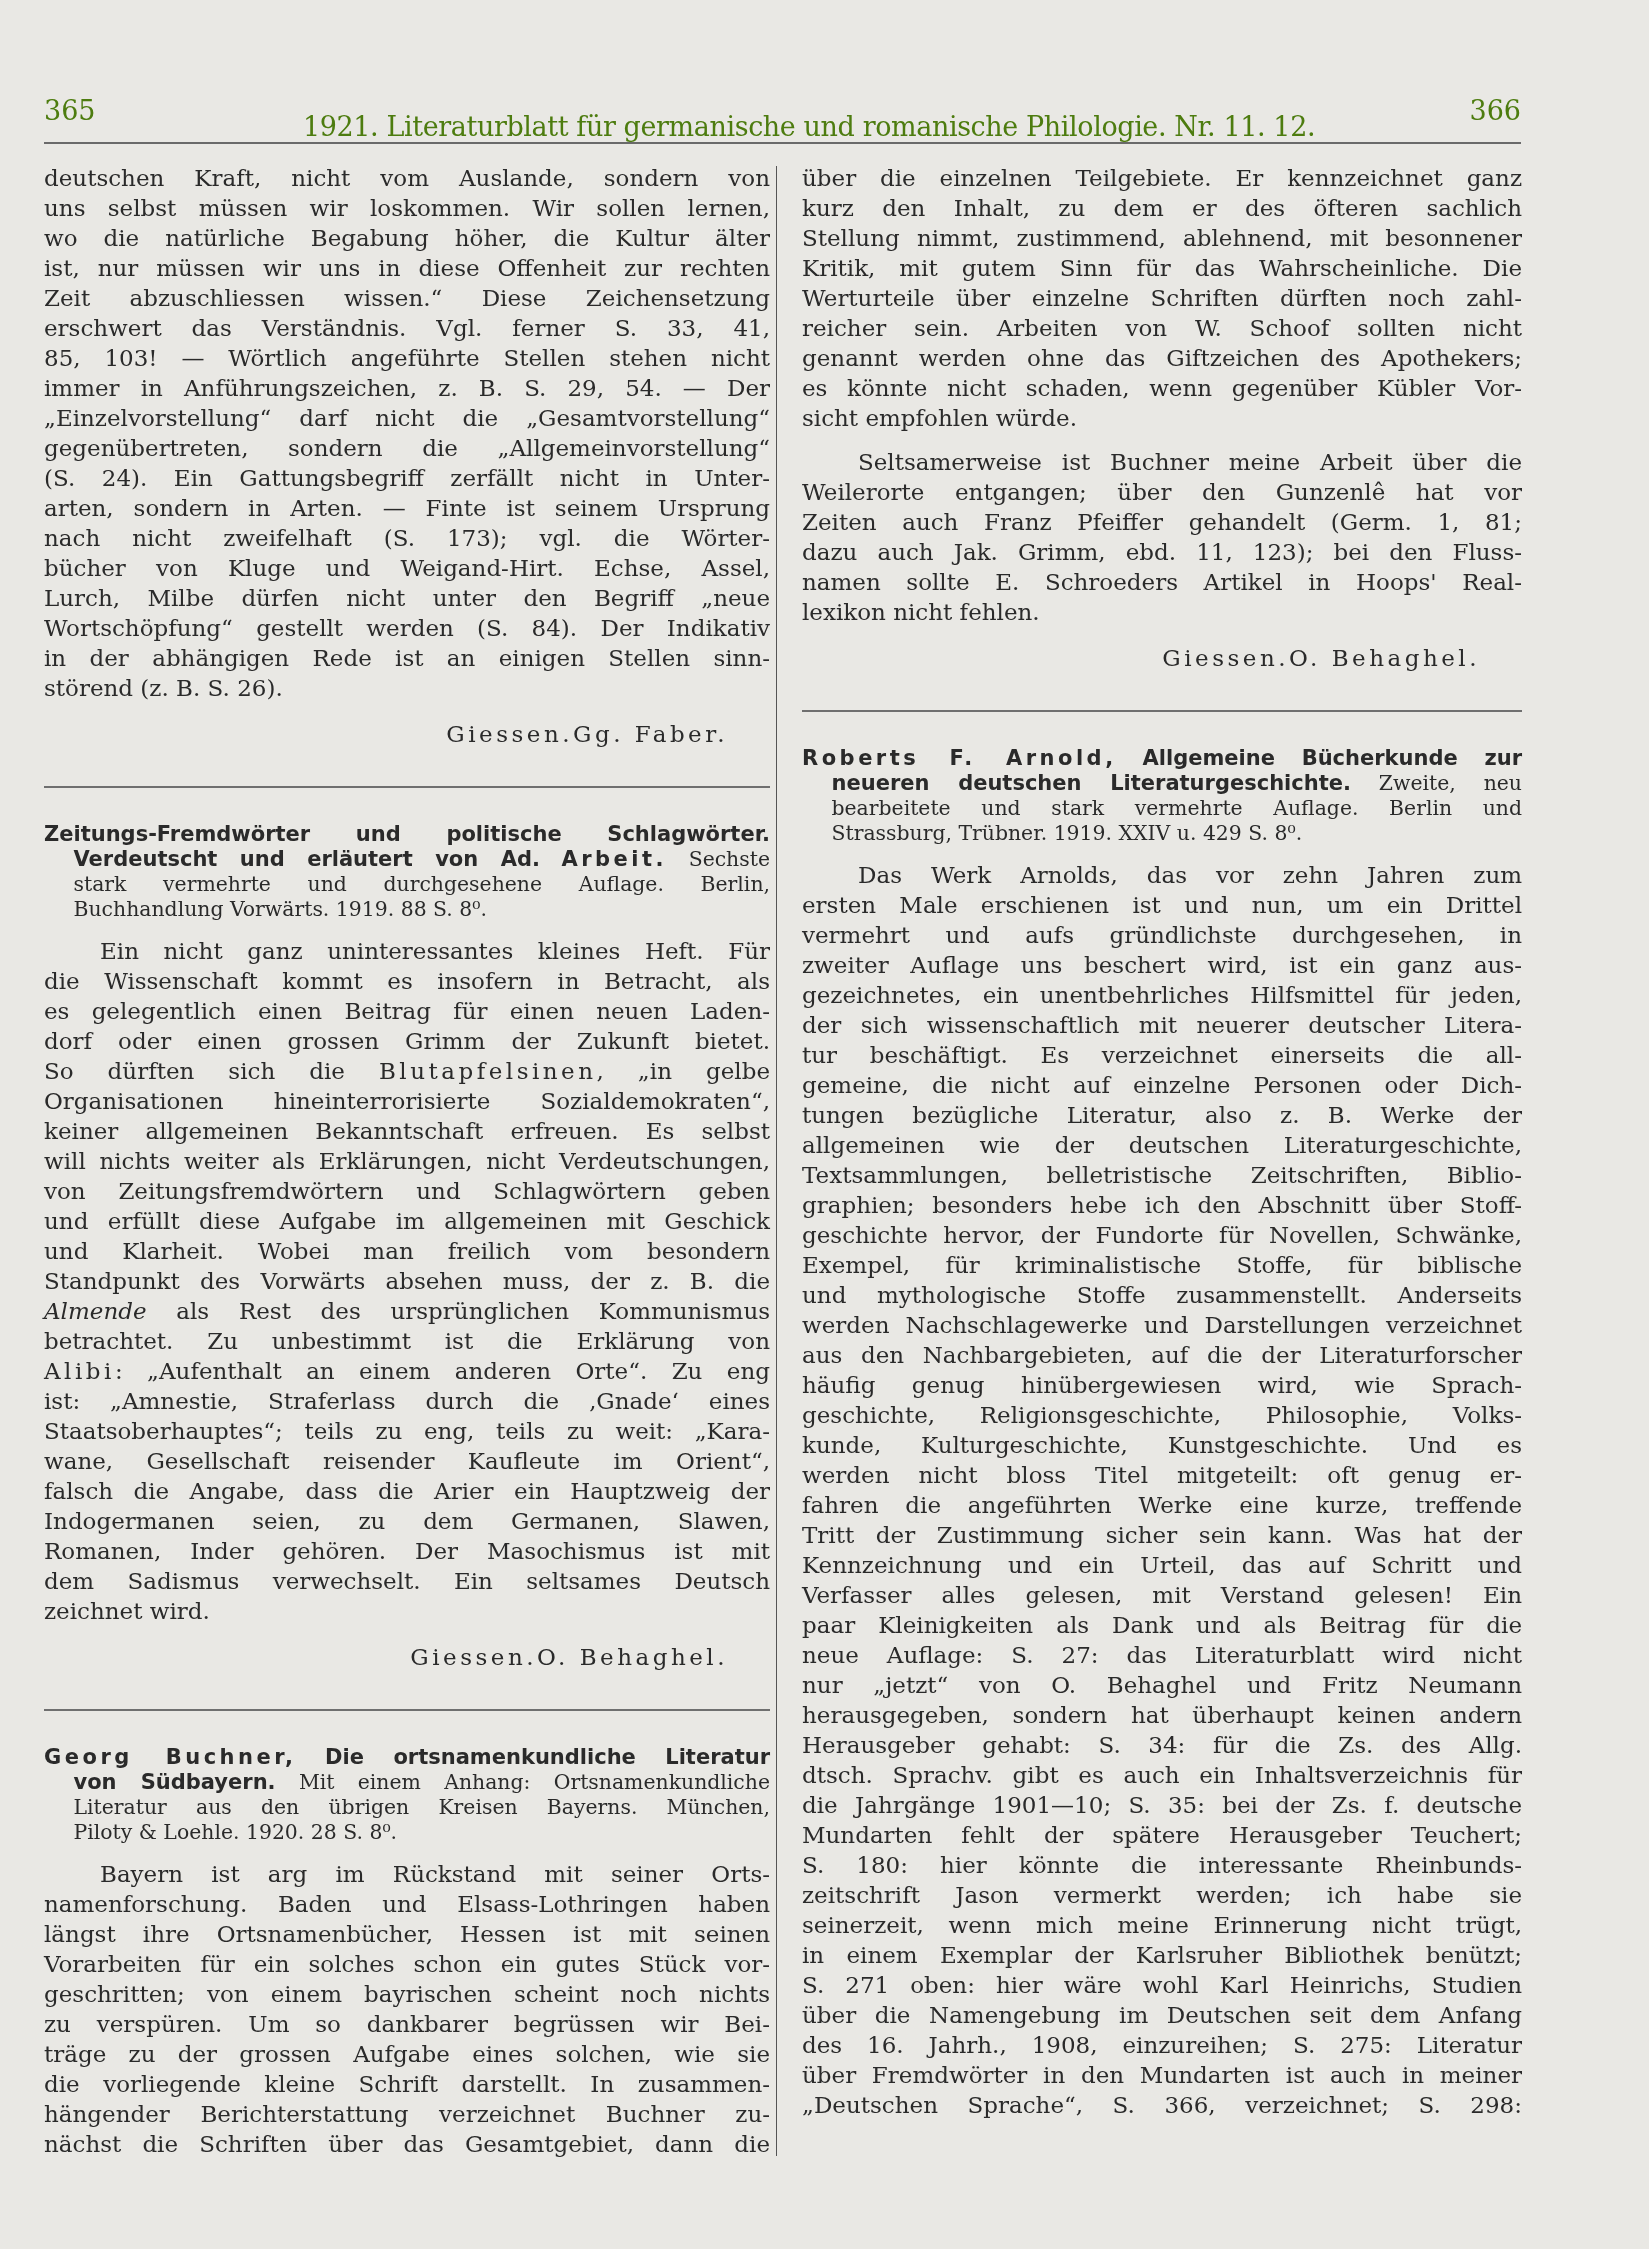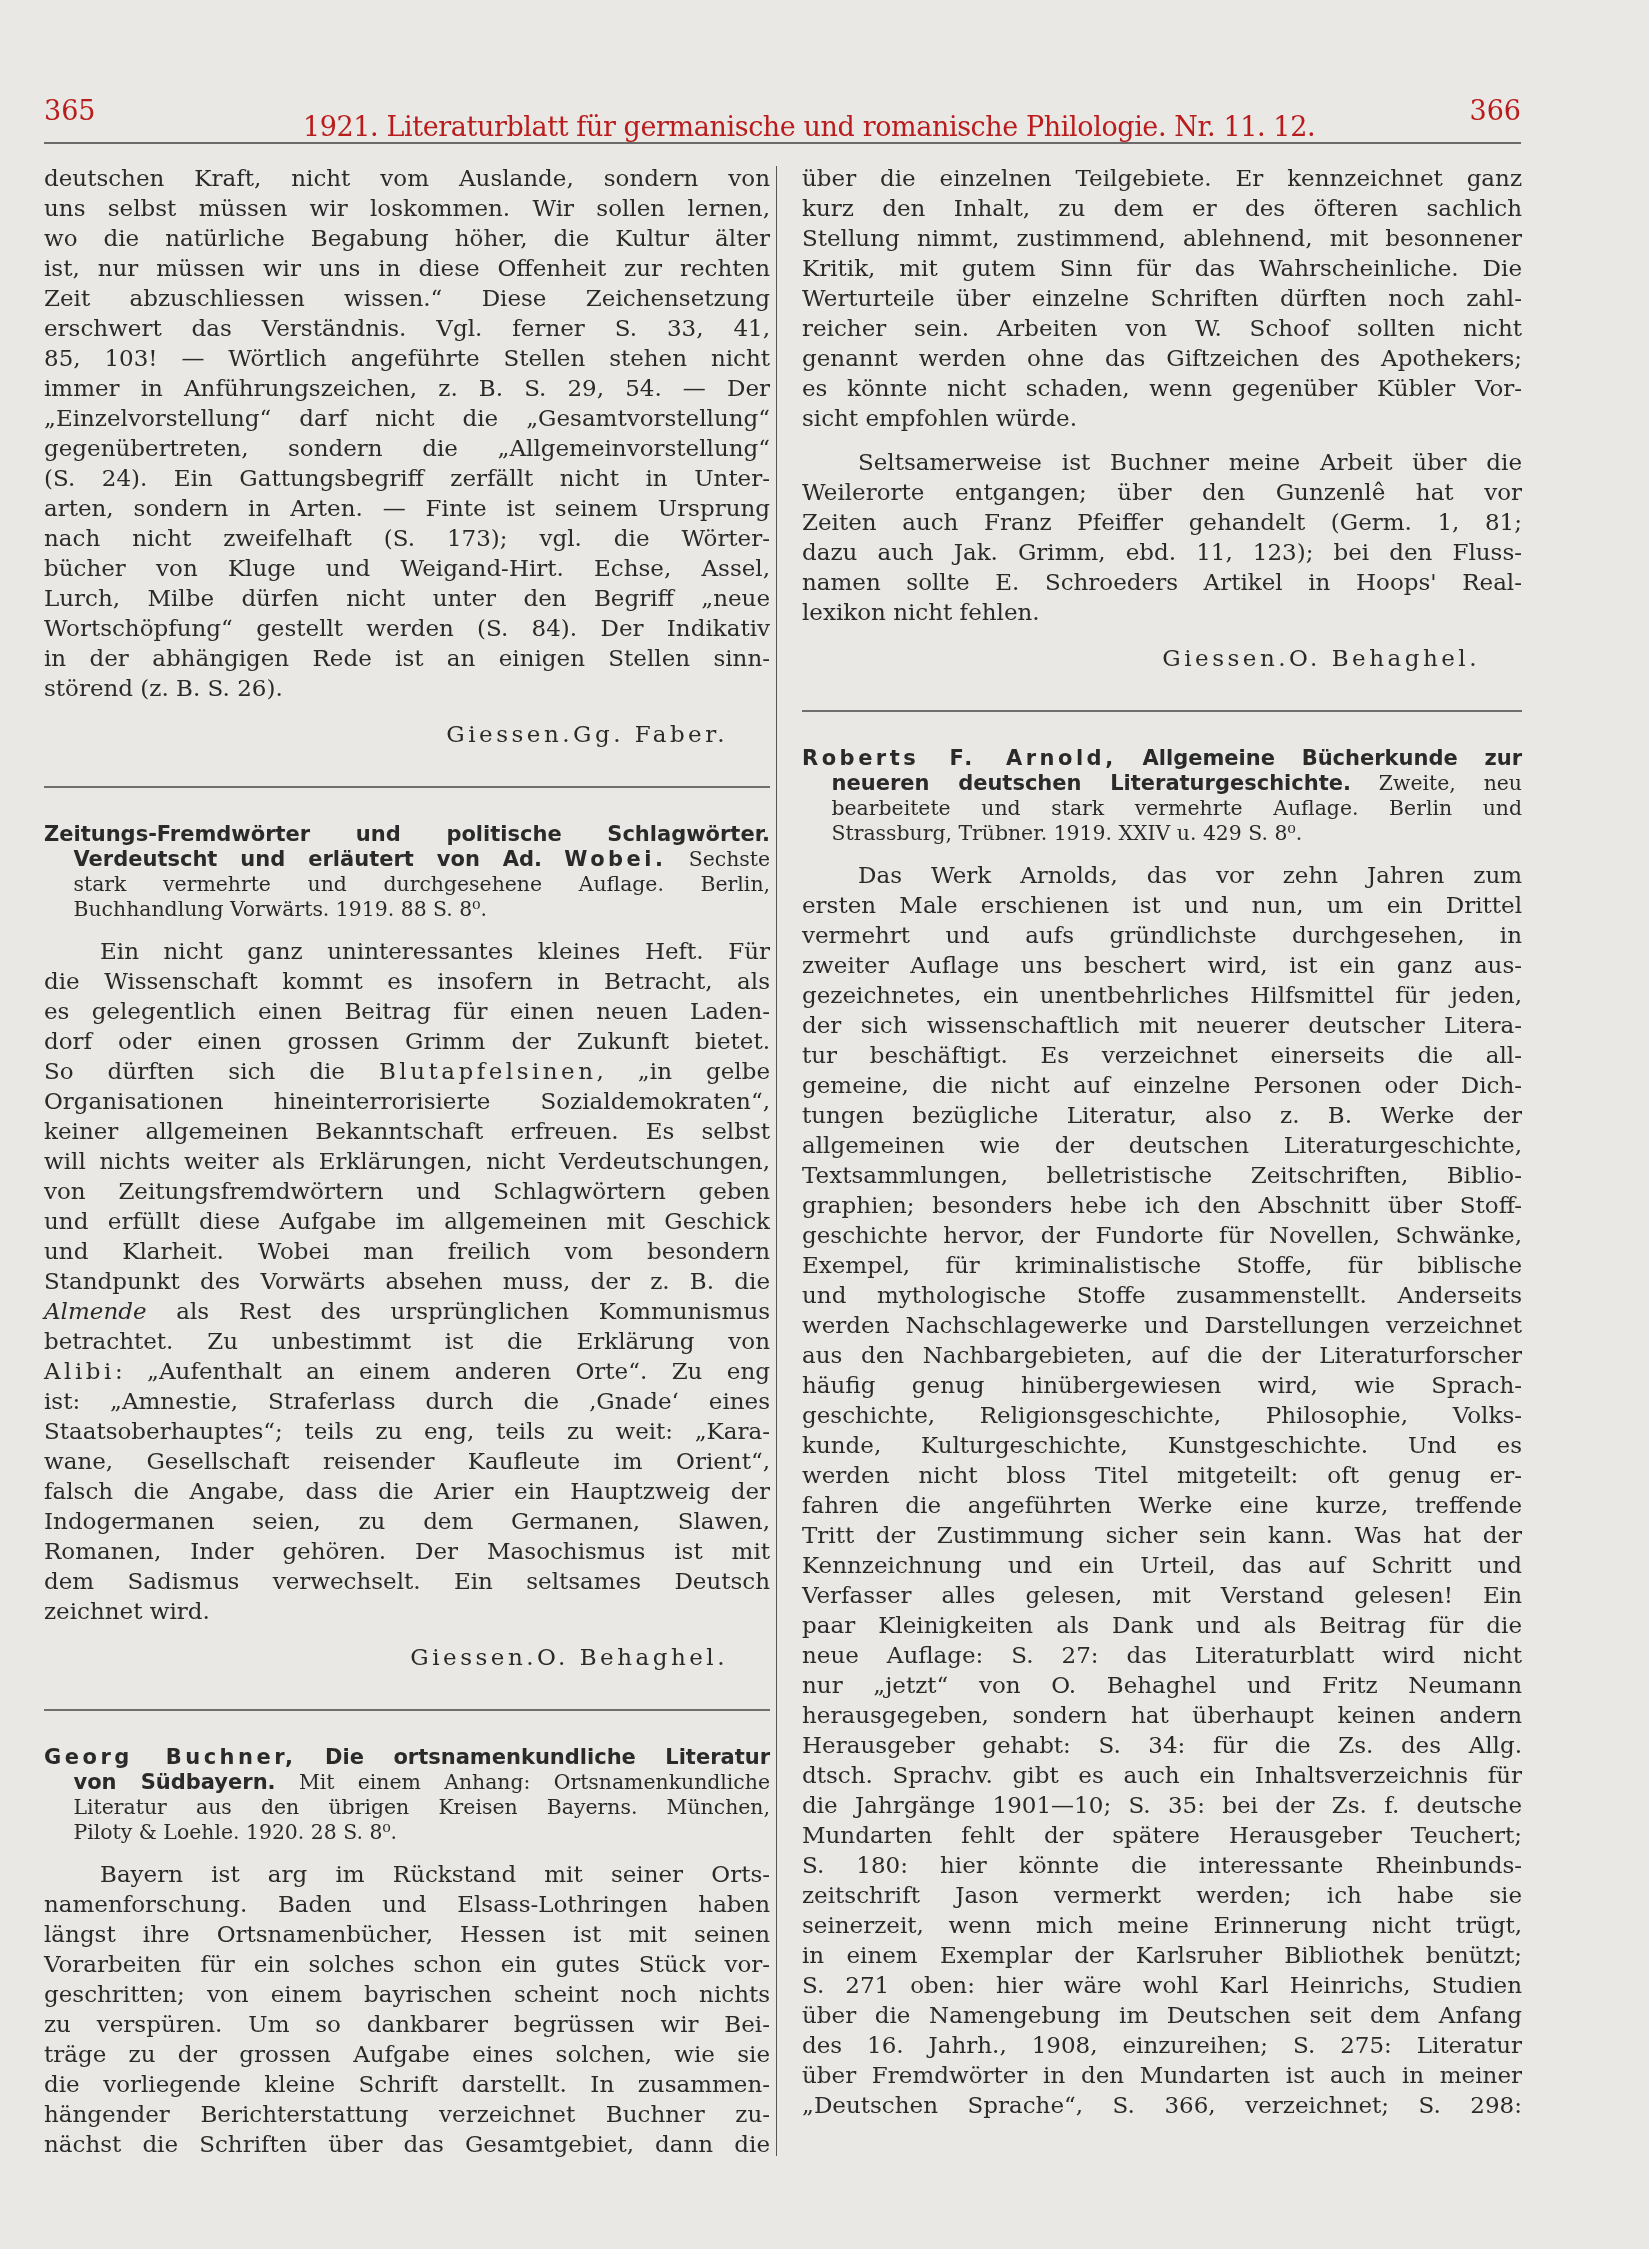--- a/index.html
+++ b/index.html
@@ -5,21 +5,21 @@
   html, body { margin: 0; padding: 0; }
   body {
     width: 1649px; height: 2250px; overflow: hidden;
     background: #e9e8e4;
     font-family: "DejaVu Serif", "Liberation Serif", serif;
     color: #2a2a2a;
     position: relative;
   }
   .page-header {
     position: absolute; left: 44px; top: 90px; width: 1477px; height: 42px;
-    font-size: 27px; line-height: 42px; color: #b91c1c;
+    font-size: 27px; line-height: 42px; color: #4d7c0f;
   }
   .page-header .pn-left { position: absolute; left: 0; top: 0; }
   .page-header .title { position: absolute; left: 259px; top: 16px; letter-spacing: -0.4px; }
   .page-header .pn-right { position: absolute; right: 0; top: 0; }
   .header-rule {
     position: absolute; left: 44px; top: 142px; width: 1477px; height: 2.1px; background: #6a6a6a;
   }
   .col-divider {
     position: absolute; left: 776px; top: 166px; width: 1.4px; height: 1990px; background: #555;
   }
@@ -83,21 +83,21 @@
   <div class="gap-m"></div>
   <div class="rule"></div>
   <div class="gap-m"></div>
 
   <div>
     <div class="line small">
       <span class="bold">Zeitungs-Fremdwörter und politische Schlagwörter.</span>
     </div>
     <div class="line small hang">
       <span class="bold">Verdeutscht und erläutert von Ad.</span>
-      <span class="bold spaced">Wobei.</span>
+      <span class="bold spaced">Arbeit.</span>
       <span>Sechste</span>
     </div>
     <div id="braun-biblio">
         <span class="line small hang">stark vermehrte und durchgesehene Auflage. Berlin,</span>
         <span class="line small hang last">Buchhandlung Vorwärts. 1919. 88 S. 8⁰.</span>
       </div>
     <div class="gap-s"></div>
     <div id="braun-body">
         <span class="line indent">Ein nicht ganz uninteressantes kleines Heft. Für</span>
         <span class="line">die Wissenschaft kommt es insofern in Betracht, als</span>

